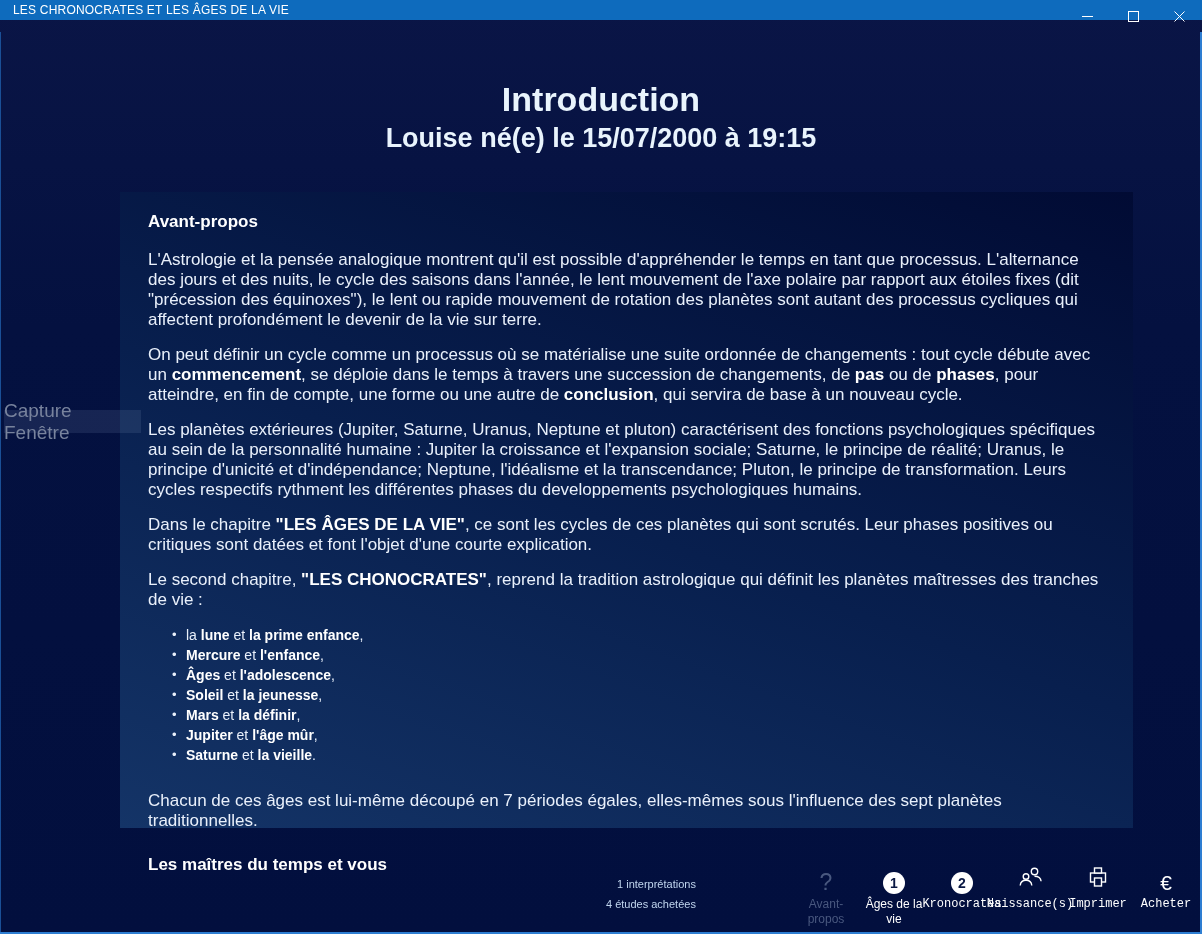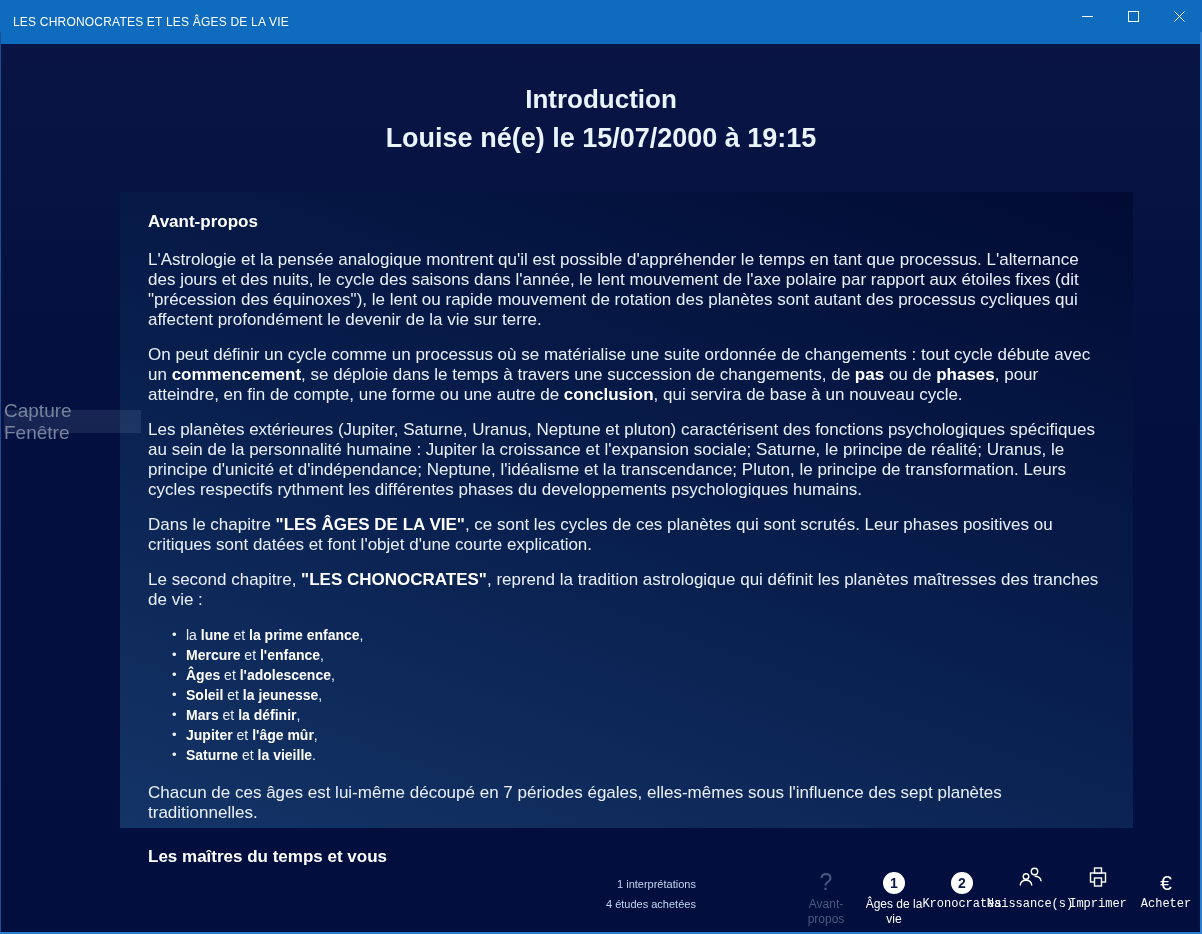--- a/index.html
+++ b/index.html
@@ -8,41 +8,41 @@
     background:linear-gradient(180deg,#0a1546 0%,#041140 35%,#020f3e 100%);
     font-family:"Liberation Sans","DejaVu Sans",sans-serif;
     -webkit-font-smoothing:antialiased;
   }
   
   .b-left{position:absolute;left:0;top:32px;bottom:0;width:1px;background:#1a4f96;}
   .b-right{position:absolute;right:0;top:32px;bottom:0;width:2px;background:#2e7ed2;}
   .b-bottom{position:absolute;left:0;right:0;bottom:0;height:2px;background:#2e7ed2;}
 
   
-  .titlebar{position:absolute;top:0;left:0;width:100%;height:44px;background:#0e6bbd;display:flex;align-items:center;}
+  .titlebar{position:absolute;top:0;left:0;width:100%;height:20px;background:#0e6bbd;display:flex;align-items:center;}
   .titlebar-title{color:#ffffff;font-size:12px;padding-left:13px;letter-spacing:.2px;}
   .controls{position:absolute;top:0;right:0;height:32px;display:flex;}
   .ctrl{width:46px;height:32px;display:flex;align-items:center;justify-content:center;color:#fff;cursor:default;}
   .ctrl svg{display:block;}
 
   
   .page-header{position:absolute;top:80px;left:0;width:100%;text-align:center;color:#e9f4fd;}
-  .page-header .t1{font-size:26px;font-weight:bold;line-height:39px;}
+  .page-header .t1{font-size:34px;font-weight:bold;line-height:39px;}
   .page-header .t2{font-size:27px;font-weight:bold;line-height:39px;}
 
   
   .panel{
     position:absolute;left:120px;top:192px;width:1013px;height:636px;box-sizing:border-box;
     padding:20px 28px;color:#e9f0fb;
     background:linear-gradient(200deg,#010b34 0%,#081f4e 52%,#143467 100%);
   }
   .panel h2{font-size:17px;font-weight:bold;color:#ffffff;margin:0 0 18px;}
   .panel p{font-size:17px;line-height:20px;margin:0 0 15px;max-width:958px;}
   .panel b{color:#ffffff;font-weight:bold;}
-  .panel ul{list-style:none;margin:2px 0 18px;padding:0 0 0 38px;}
+  .panel ul{list-style:none;margin:2px 0 26px;padding:0 0 0 38px;}
   .panel li{font-size:14px;line-height:20px;position:relative;}
   .panel li::before{content:"\2022";position:absolute;left:-14px;font-size:13px;}
   .panel .h2-bottom{margin:24px 0 0;}
 
   
   .capture{
     position:absolute;left:4px;top:410px;width:137px;height:23px;
     background:rgba(145,165,200,0.14);color:#78839d;font-size:19px;
     display:flex;align-items:center;justify-content:center;
   }

